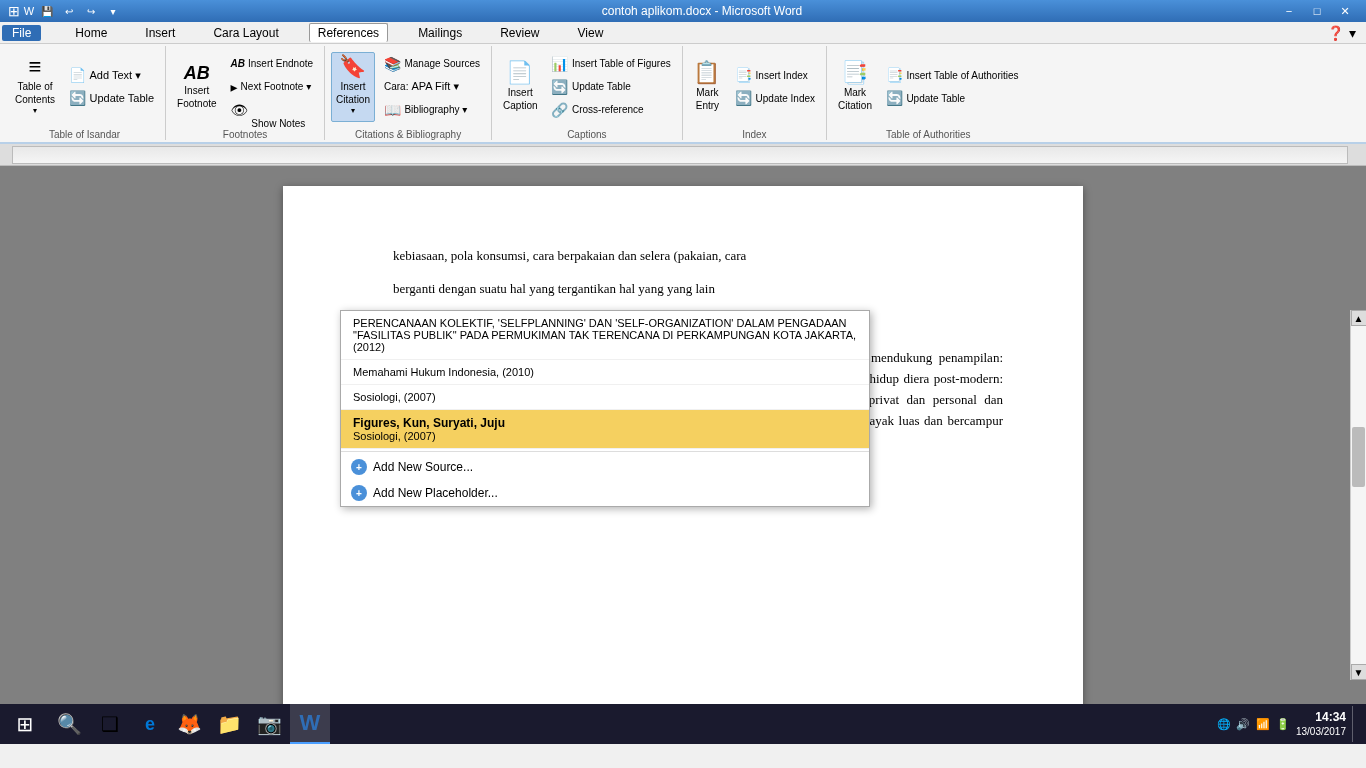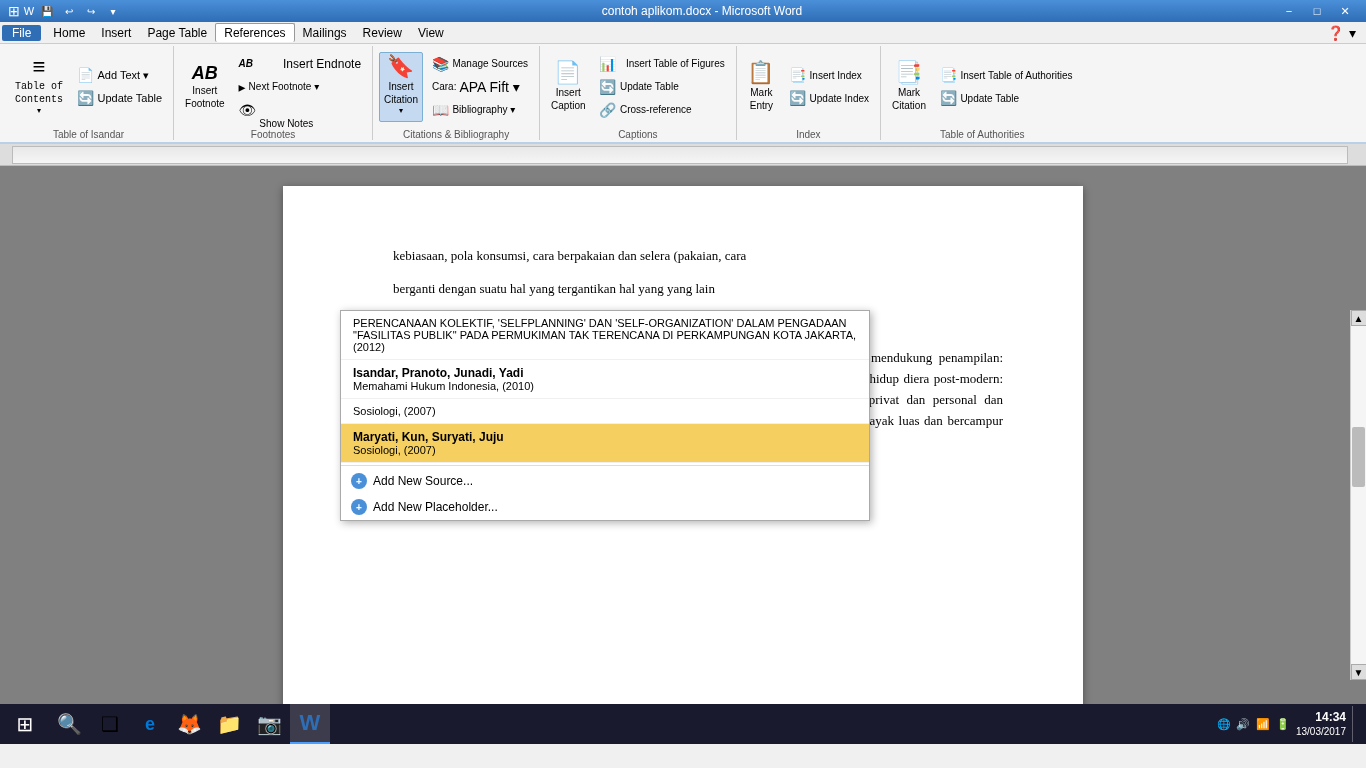--- a/index.html
+++ b/index.html
@@ -37,20 +37,21 @@
       display: flex;
       align-items: center;
       padding: 0 2px;
       border-bottom: 1px solid #ccc;
     }
     .menu-item {
       padding: 2px 8px;
       font-size: 12px;
       cursor: pointer;
       border-radius: 2px;
+      margin-left: 22px;
     }
     .menu-item.active { background: #fff; border: 1px solid #999; border-bottom: none; }
     #file-btn {
       background: #2f6db5;
       color: white;
       padding: 1px 10px;
       font-size: 12px;
       border-radius: 2px;
       cursor: pointer;
       margin-right: 4px;
@@ -358,39 +359,39 @@
     <button class="title-btn">−</button>
     <button class="title-btn">□</button>
     <button class="title-btn close">✕</button>
   </div>
 </div>
 
 <div id="menu-bar">
   <div id="file-btn">File</div>
   <div class="menu-item">Home</div>
   <div class="menu-item">Insert</div>
-  <div class="menu-item">Page Table</div>
+  <div class="menu-item">Cara Layout</div>
   <div class="menu-item active">References</div>
   <div class="menu-item">Mailings</div>
   <div class="menu-item">Review</div>
   <div class="menu-item">View</div>
   <div style="margin-left:auto;display:flex;gap:4px;padding-right:8px;">
     <span style="font-size:14px;cursor:pointer;color:#2f6db5;">❓</span>
     <span style="font-size:14px;cursor:pointer;">▾</span>
   </div>
 </div>
 
 <div id="ribbon">
   <div id="ribbon-content">
 
     <div class="ribbon-group">
       <div class="ribbon-group-content">
         <div class="ribbon-btn">
           <div class="ribbon-btn-icon">≡</div>
-          <div style="font-size:10px;font-family:Liberation Mono, monospace;">Table of<br>Contents</div>
+          <div style="font-size:10px;">Table of<br>Contents</div>
           <div style="font-size:8px;">▾</div>
         </div>
         <div class="ribbon-col">
           <div class="ribbon-btn-small">
             <span class="icon">📄</span>
             <span>Add Text ▾</span>
           </div>
           <div class="ribbon-btn-small">
             <span class="icon">🔄</span>
             <span>Update Table</span>
@@ -402,21 +403,21 @@
 
     <div class="ribbon-group">
       <div class="ribbon-group-content">
         <div class="ribbon-btn">
           <div class="ribbon-btn-icon" style="font-size:18px;font-weight:bold;font-style:italic;">AB</div>
           <div style="font-size:10px;">Insert<br>Footnote</div>
         </div>
         <div class="ribbon-col">
           <div class="ribbon-btn-small">
             <span style="font-size:10px;font-style:italic;font-weight:bold;">AB</span>
-            <span style="font-size:12px;margin-left:27px;">Insert Endnote</span>
+            <span style="font-size:10px;">Insert Endnote</span>
           </div>
           <div class="ribbon-btn-small">
             <span class="icon">▸</span>
             <span style="font-size:10px;">Next Footnote ▾</span>
           </div>
           <div class="ribbon-btn-small">
             <span class="icon">👁</span>
             <span style="font-size:10px;margin-top:28px;">Show Notes</span>
           </div>
         </div>
@@ -431,41 +432,41 @@
           <div style="font-size:10px;">Insert<br>Citation</div>
           <div style="font-size:8px;">▾</div>
         </div>
         <div class="ribbon-col">
           <div class="ribbon-btn-small">
             <span class="icon">📚</span>
             <span style="font-size:10px;">Manage Sources</span>
           </div>
           <div class="ribbon-btn-small">
             <span style="font-size:10px;">Cara:</span>
-            <span style="font-size:14px;">APA Fift ▾</span>
+            <span style="font-size:11px;">APA Fift ▾</span>
           </div>
           <div class="ribbon-btn-small">
             <span class="icon">📖</span>
             <span style="font-size:10px;">Bibliography ▾</span>
           </div>
         </div>
       </div>
       <div class="ribbon-group-label">Citations &amp; Bibliography</div>
     </div>
 
     <div class="ribbon-group">
       <div class="ribbon-group-content">
         <div class="ribbon-btn">
           <div class="ribbon-btn-icon">📄</div>
           <div style="font-size:10px;">Insert<br>Caption</div>
         </div>
         <div class="ribbon-col">
           <div class="ribbon-btn-small">
             <span class="icon">📊</span>
-            <span style="font-size:10px;margin-left:6px;">Insert Table of Figures</span>
+            <span style="font-size:10px;">Insert Table of Figures</span>
           </div>
           <div class="ribbon-btn-small">
             <span class="icon">🔄</span>
             <span style="font-size:10px;">Update Table</span>
           </div>
           <div class="ribbon-btn-small">
             <span class="icon">🔗</span>
             <span style="font-size:10px;">Cross-reference</span>
           </div>
         </div>
@@ -529,30 +530,29 @@
     <p style="margin-top:16px;"><span>Ada empat tahapan proses promosi yang terjadi pada masyarakat post-modern untuk mendukung penampilan: Idolarity, iconology, narsisme dan totemisme. Sedangkan ada dua konteks perkembangan gaya hidup diera post-modern: Cara berpartisipasi masyarakat cenderung berubah dari pola komunal kepola yang lebih privat dan personal dan pragmentasi pasar, dimana terjadinya pergeseran dalam pemasaran yang awalnya berbasis khalayak luas dan bercampur kini lebih ter ceruk-ceruk dan terspesialisasikan.</span></p>
   </div>
 
   <div id="citation-dropdown">
 
     <div class="citation-item">
       <div class="citation-title">PERENCANAAN KOLEKTIF, 'SELFPLANNING' DAN 'SELF-ORGANIZATION' DALAM PENGADAAN "FASILITAS PUBLIK" PADA PERMUKIMAN TAK TERENCANA DI PERKAMPUNGAN KOTA JAKARTA, (2012)</div>
     </div>
 
     <div class="citation-item">
-      <div class="citation-author">Isandar, Pranoto,  Junadi, Yadi</div>
       <div class="citation-title">Memahami Hukum Indonesia, (2010)</div>
     </div>
 
     <div class="citation-item">
       <div class="citation-title">Sosiologi, (2007)</div>
     </div>
 
     <div class="citation-item selected">
-      <div class="citation-author">Maryati, Kun,  Suryati, Juju</div>
+      <div class="citation-author">Figures, Kun,  Suryati, Juju</div>
       <div class="citation-title">Sosiologi, (2007)</div>
     </div>
     <div class="citation-divider"></div>
 
     <div class="citation-action">
       <div class="citation-action-icon">+</div>
       <span>Add New Source...</span>
     </div>
     <div class="citation-action">
       <div class="citation-action-icon">+</div>

